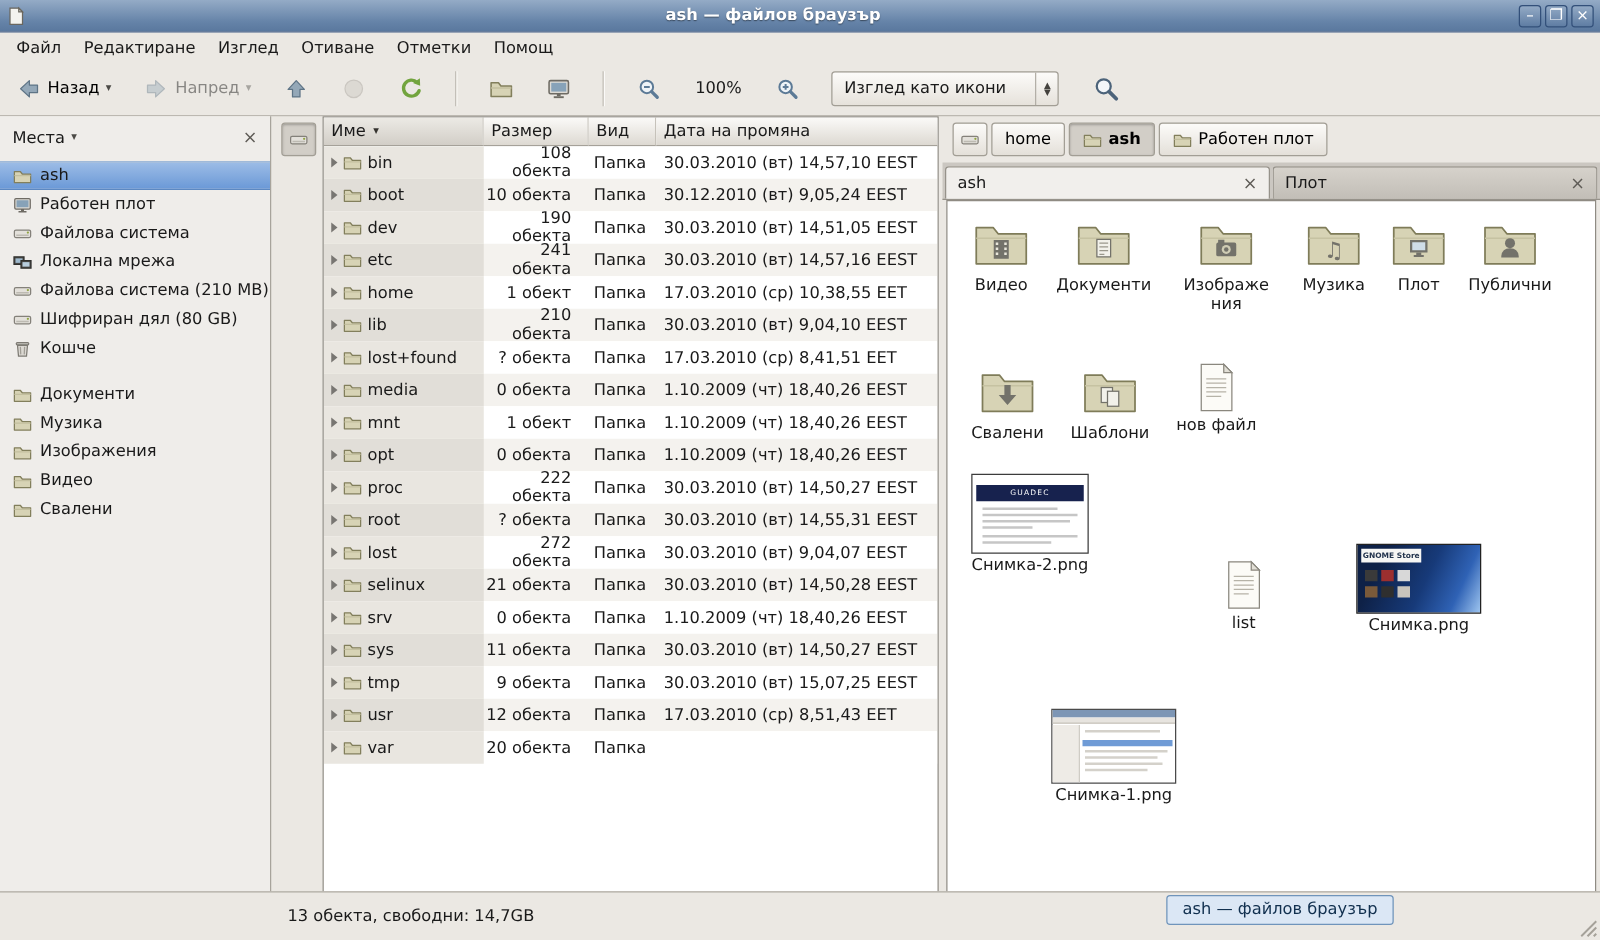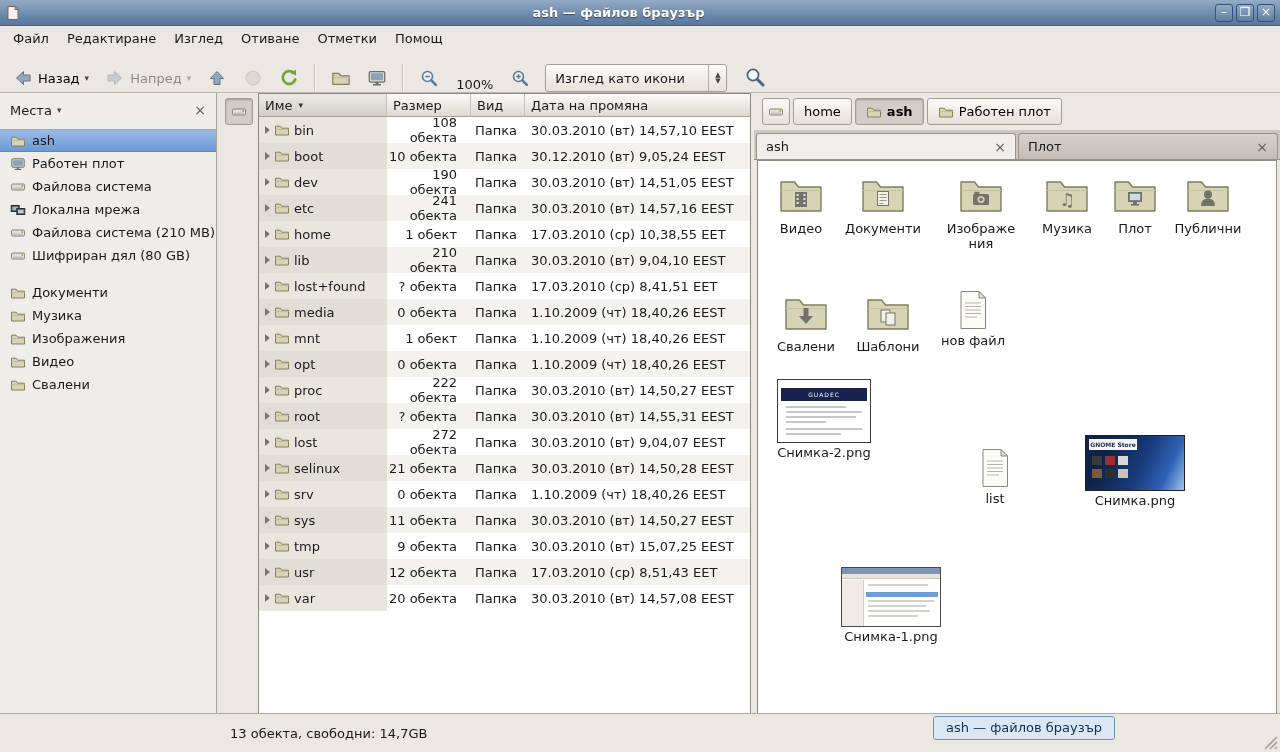--- a/index.html
+++ b/index.html
@@ -4,21 +4,21 @@
 <style>
   *{box-sizing:border-box;margin:0;padding:0}
   html,body{width:1280px;height:752px;overflow:hidden}
   body{font-family:"DejaVu Sans","Liberation Sans",sans-serif;font-size:13px;color:#1a1a1a;background:#ebe8e3;position:relative}
   .titlebar{position:absolute;top:0;left:0;right:0;height:26px;background:linear-gradient(#94abc6,#6583a8 70%,#5a789e);border-bottom:1px solid #47618a;display:flex;align-items:center;padding:0 5px}
   .win-icon{width:16px;height:16px;margin-right:4px}
   .title{flex:1;text-align:center;color:#fff;font-weight:bold;text-shadow:0 1px 1px rgba(0,0,0,.45)}
   .winbtn{width:18px;height:18px;margin-left:3px;border:1px solid #33507a;border-radius:3px;background:linear-gradient(#93aac5,#5f7da3);color:#fff;font-size:12px;line-height:15px;text-align:center;cursor:default}
   .menubar{position:absolute;top:27px;left:0;right:0;height:22px;display:flex;align-items:center;padding-left:4px}
   .menu-item{padding:2px 9px}
-  .toolbar{position:absolute;top:49px;left:0;right:0;height:44px;border-bottom:1px solid #bcb8b1;display:flex;align-items:flex-end;padding:0 6px;gap:2px}
+  .toolbar{position:absolute;top:49px;left:0;right:0;height:44px;border-bottom:1px solid #bcb8b1;display:flex;align-items:center;padding:0 6px;gap:12px}
   .tbtn{display:inline-flex;align-items:center;gap:5px;padding:4px 7px;border-radius:3px;background:transparent;border:0;font-size:13px;font-family:inherit}
   .tbtn.disabled{opacity:.42}
   .caret{font-size:9px;color:#4c4a46}
   .tsep{width:2px;height:28px;margin:0 6px;border-left:1px solid #c3bfb8;border-right:1px solid #fbfaf8}
   .zoomlabel{padding:0 8px}
   .combo{display:inline-flex;align-items:center;height:28px;margin-left:6px;border:1px solid #a29e95;border-radius:3px;background:linear-gradient(#fcfbf9,#e6e2db);padding-left:9px;min-width:182px}
   .combo .spin{margin-left:auto;width:18px;height:100%;border-left:1px solid #b3afa7;display:flex;flex-direction:column;align-items:center;justify-content:center;font-size:7px;line-height:6px;color:#44423e}
   .main{position:absolute;top:93px;bottom:29px;left:0;right:0;display:flex}
   .sidebar{width:217px;background:#efedea;border-right:1px solid #a7a39b;display:flex;flex-direction:column}
   .side-header{height:34px;display:flex;align-items:center;padding:0 10px;gap:5px}
@@ -227,20 +227,28 @@
           <span>Файлова система (210 MB)</span>
         </div>
         <div class="side-item">
           <span class="i16"><svg class="i16" viewBox="0 0 16 16">
               <rect x="1.5" y="5" width="13" height="6" rx="1.2" fill="#e3e0da" stroke="#84817a"></rect>
               <rect x="3" y="8.6" width="10" height="1.2" fill="#bdbab2"></rect>
               <circle cx="12.3" cy="7" r=".9" fill="#90a442"></circle>
             </svg></span>
           <span>Шифриран дял (80 GB)</span>
         </div>
+        <div class="side-item">
+          <span class="i16"><svg class="i16" viewBox="0 0 16 16">
+              <rect x="3" y="3" width="10" height="1.8" rx=".9" fill="#c9c6bf" stroke="#7e7b74"></rect>
+              <path d="M4 5.2 L12 5.2 L11.2 13.8 L4.8 13.8 Z" fill="#dbd8d2" stroke="#7e7b74"></path>
+              <path d="M6.3 6.5 L6.6 12.5 M9.7 6.5 L9.4 12.5" stroke="#a09d95" fill="none"></path>
+            </svg></span>
+          <span>Кошче</span>
+        </div>
         <div class="side-item gap">
           <span class="i16"><svg class="i16" viewBox="0 0 16 16">
               <path d="M1.5 4.2 L6.2 4.2 L7.8 6.2 L14.5 6.2 L14.5 13 L1.5 13 Z" fill="#d7d3b5" stroke="#827f5c" stroke-linejoin="round"></path>
               <path d="M1.5 7.5 L14.5 7.5" stroke="#c3bf9f"></path>
             </svg></span>
           <span>Документи</span>
         </div>
         <div class="side-item">
           <span class="i16"><svg class="i16" viewBox="0 0 16 16">
               <path d="M1.5 4.2 L6.2 4.2 L7.8 6.2 L14.5 6.2 L14.5 13 L1.5 13 Z" fill="#d7d3b5" stroke="#827f5c" stroke-linejoin="round"></path>
@@ -537,21 +545,20 @@
             <div class="c-name">
               <span class="expander"></span>
               <span class="i16"><svg class="i16" viewBox="0 0 16 16">
                   <path d="M1.5 4.2 L6.2 4.2 L7.8 6.2 L14.5 6.2 L14.5 13 L1.5 13 Z" fill="#d7d3b5" stroke="#827f5c" stroke-linejoin="round"></path>
                   <path d="M1.5 7.5 L14.5 7.5" stroke="#c3bf9f"></path>
                 </svg></span>
               <span>var</span>
             </div>
             <div class="c-size">20 обекта</div>
             <div class="c-type">Папка</div>
-            <div class="c-date">30.03.2010 (вт) 14,57,08 EEST</div>
           </div>
         </div>
     </div>
   </div>
 
   <div class="rightpane">
     <div class="pane-pathbar">
         <button class="pbtn iconly">
           <span class="i16"><svg class="i16" viewBox="0 0 16 16">
               <rect x="1.5" y="5" width="13" height="6" rx="1.2" fill="#e3e0da" stroke="#84817a"></rect>

